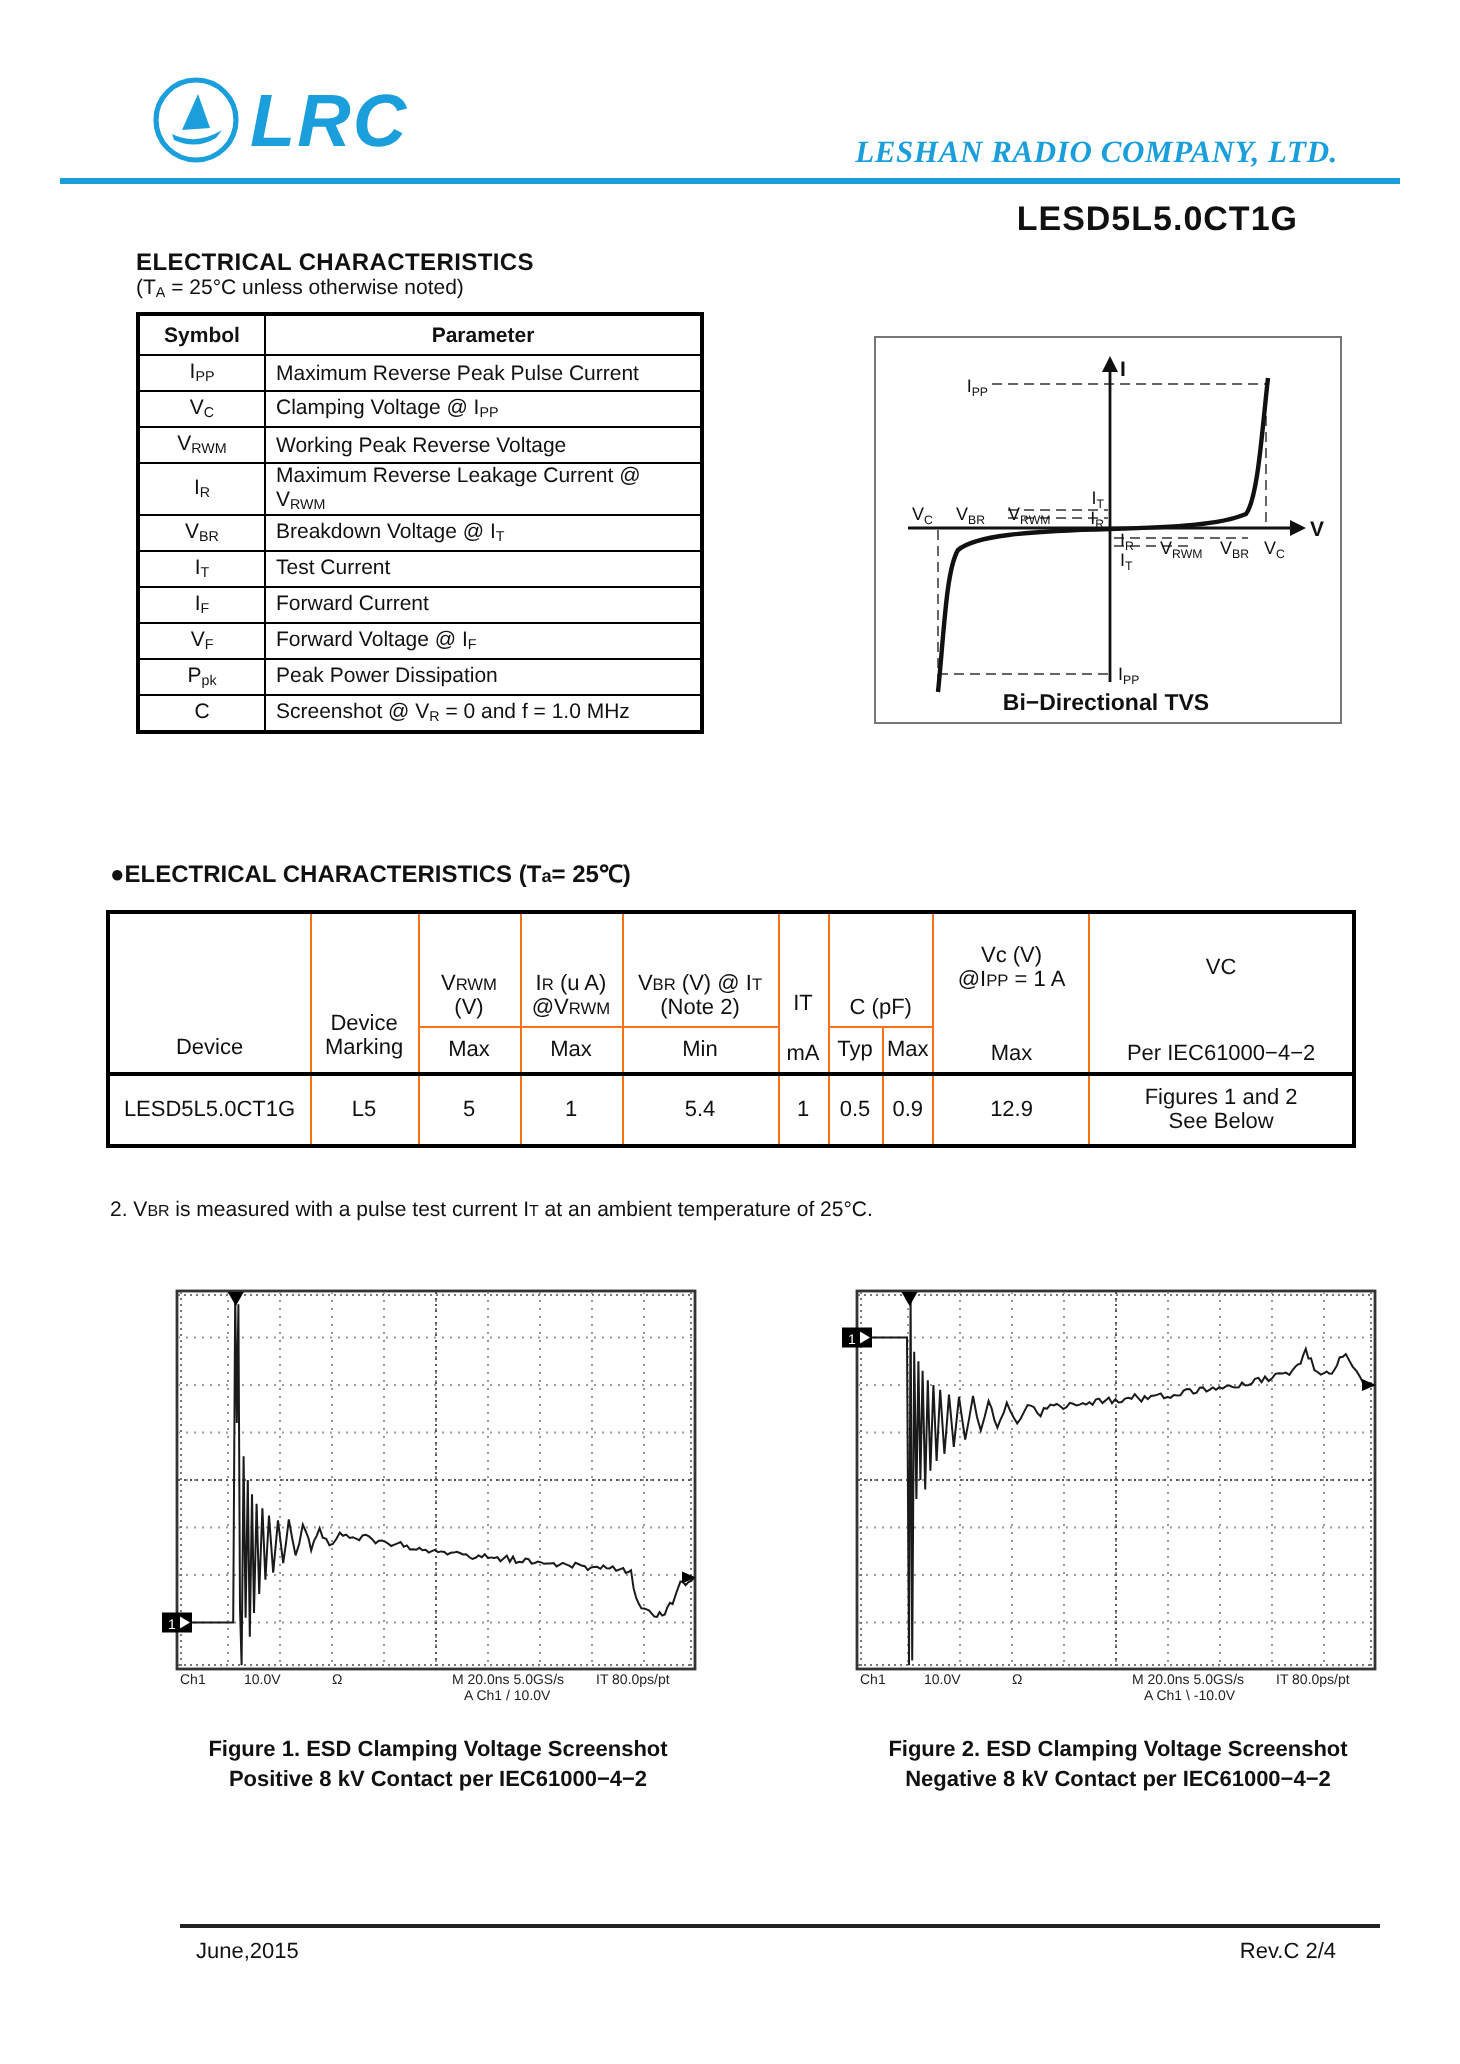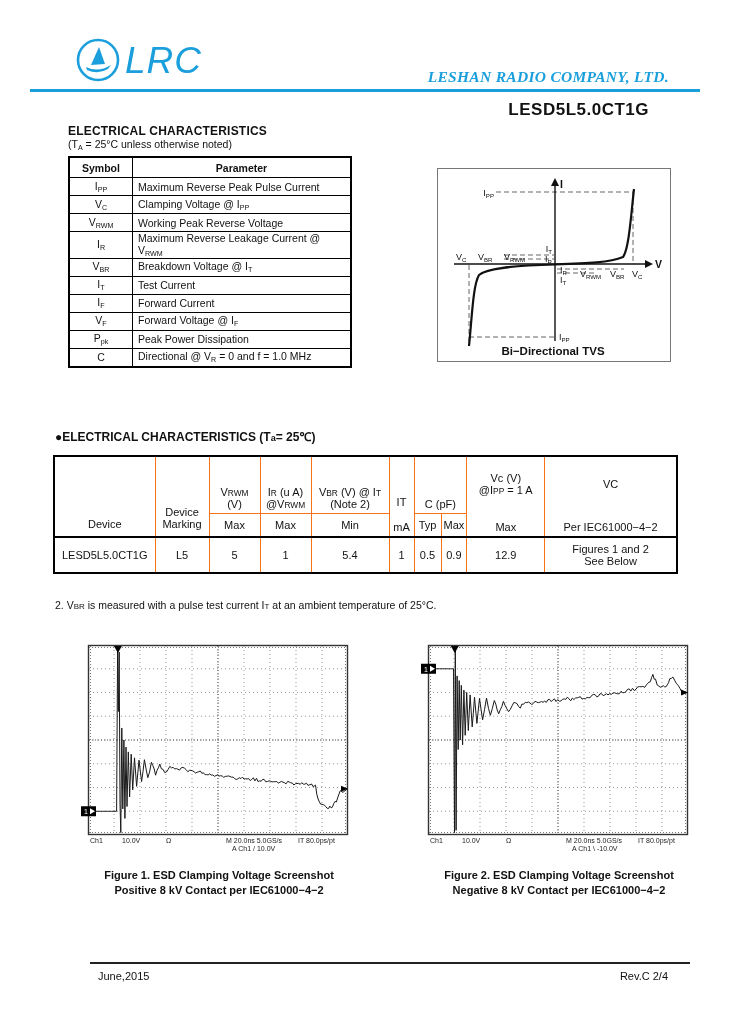--- a/index.html
+++ b/index.html
@@ -4,21 +4,21 @@
 <style>
   html,body{margin:0;padding:0;background:#e8e8e8;}
   .page{position:relative;width:730px;height:1032px;background:#ffffff;overflow:hidden;
         font-family:"Liberation Sans",sans-serif;color:#111;}
   .abs{position:absolute;}
   .rsub{font-size:68%;vertical-align:-0.22em;}
   .rsmall{font-size:76%;}
 
   
   .logo-wrap{left:74px;top:36px;display:flex;align-items:center;gap:3px;}
-  .logo-text{color:#1a9fdc;font-size:37px;font-weight:normal;font-style:italic;letter-spacing:1px;line-height:1;}
+  .logo-text{color:#1a9fdc;font-size:37px;font-weight:bold;font-style:italic;letter-spacing:1px;line-height:1;}
   .company{right:61px;top:68px;color:#1a9fdc;font-family:"Liberation Serif",serif;
            font-style:italic;font-weight:bold;font-size:15.5px;letter-spacing:0.3px;}
   .blue-rule{left:30px;top:89px;width:670px;height:3px;background:#1a9fdc;}
   .part-number{right:81px;top:100px;font-size:17px;font-weight:bold;letter-spacing:0.5px;}
 
   
   .s1-title{left:68px;top:124px;font-size:12px;font-weight:bold;letter-spacing:0.2px;}
   .s1-sub{left:68px;top:138px;font-size:10.5px;}
   table{border-collapse:collapse;}
   .t1{left:68px;top:156px;width:284px;font-size:10.5px;}
@@ -127,21 +127,21 @@
     <tr>
           <td class="sym"><span>V</span><span class="rsub">F</span></td>
           <td class="par"><span>Forward Voltage @ I</span><span class="rsub">F</span></td>
         </tr>
     <tr>
           <td class="sym"><span>P</span><span class="rsub">pk</span></td>
           <td class="par"><span>Peak Power Dissipation</span></td>
         </tr>
     <tr>
           <td class="sym"><span>C</span></td>
-          <td class="par"><span>Directional @ V</span><span class="rsub">R</span><span> = 0 and f = 1.0 MHz</span></td>
+          <td class="par"><span>Screenshot @ V</span><span class="rsub">R</span><span> = 0 and f = 1.0 MHz</span></td>
         </tr>
   </tbody>
     </table>
 
   <div class="abs tvs-box tvs">
     <svg width="230" height="190" viewBox="0 0 230 190">
 
       <g stroke="#666" stroke-width="1" stroke-dasharray="5 3" fill="none">
         <line x1="58" y1="23" x2="195" y2="23"></line>
         <line x1="195" y1="23" x2="195" y2="94"></line>

